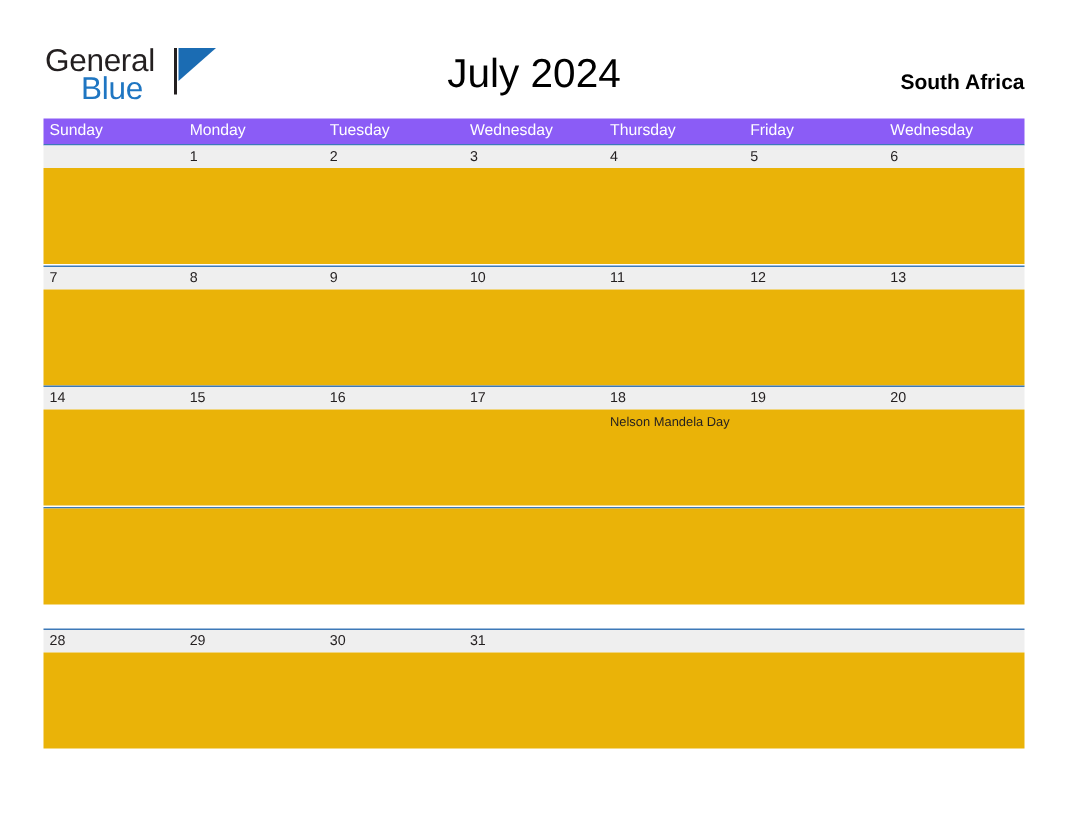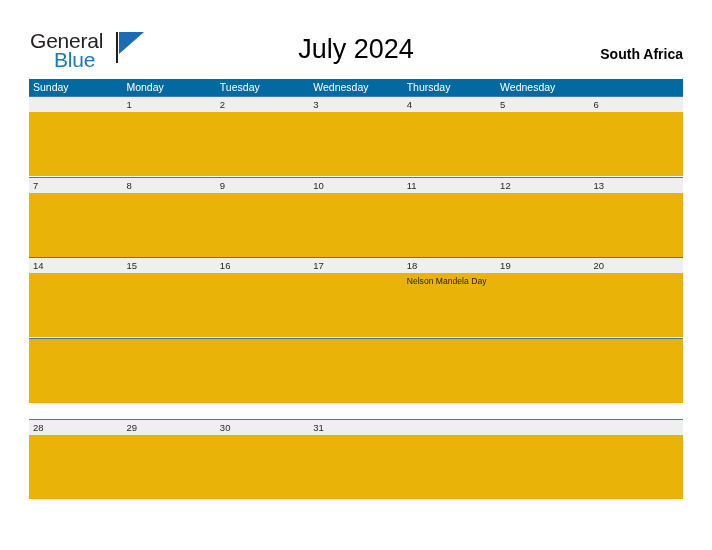--- a/index.html
+++ b/index.html
@@ -104,21 +104,21 @@
     position: absolute;
     left: 29px;
     top: 79px;
     width: 654px;
   }
 
   .dow-row {
     display: flex;
     width: 654px;
     height: 17px;
-    background: #0369a1;
+    background: #8b5cf6;
   }
   .dow-cell {
     width: 93.43px;
     box-sizing: border-box;
     padding-left: 4px;
     color: #ffffff;
     font-size: 10.5px;
     line-height: 17px;
     font-family: "Liberation Sans", sans-serif;
     white-space: nowrap;
@@ -190,20 +190,21 @@
   </div>
 
   <div class="grid">
 
     <div class="dow-row">
       <div class="dow-cell">Sunday</div>
       <div class="dow-cell">Monday</div>
       <div class="dow-cell">Tuesday</div>
       <div class="dow-cell">Wednesday</div>
       <div class="dow-cell">Thursday</div>
+      <div class="dow-cell">Friday</div>
       <div class="dow-cell">Wednesday</div>
     </div>
 
     <div class="week-row">
       <div class="day-numbers">
         <div class="daynum-cell"></div>
         <div class="daynum-cell">1</div>
         <div class="daynum-cell">2</div>
         <div class="daynum-cell">3</div>
         <div class="daynum-cell">4</div>

